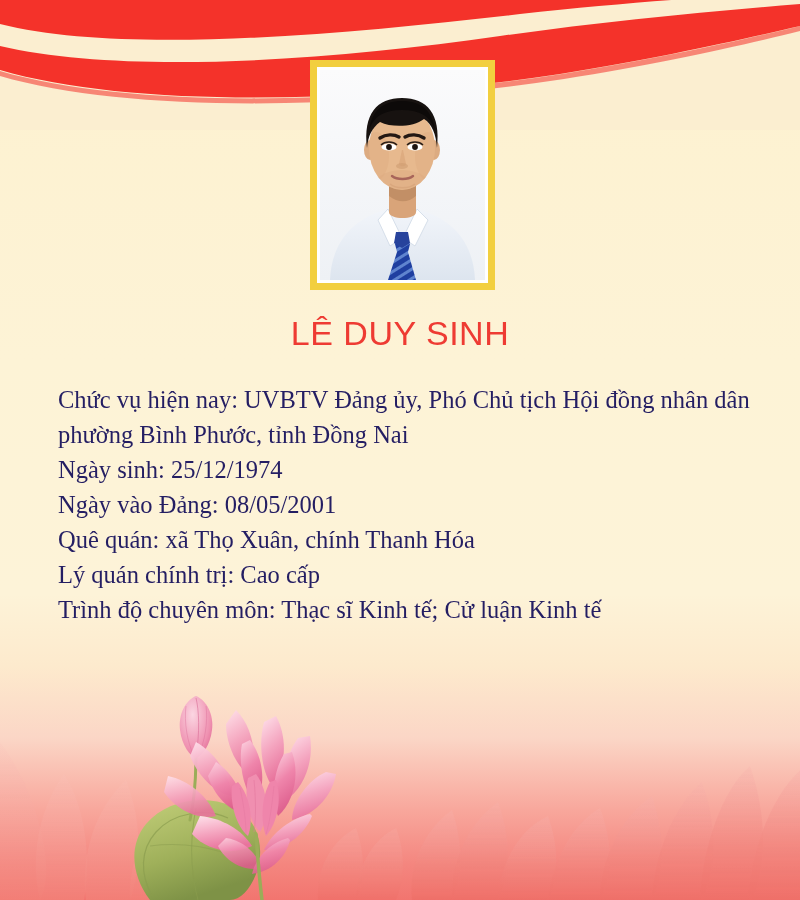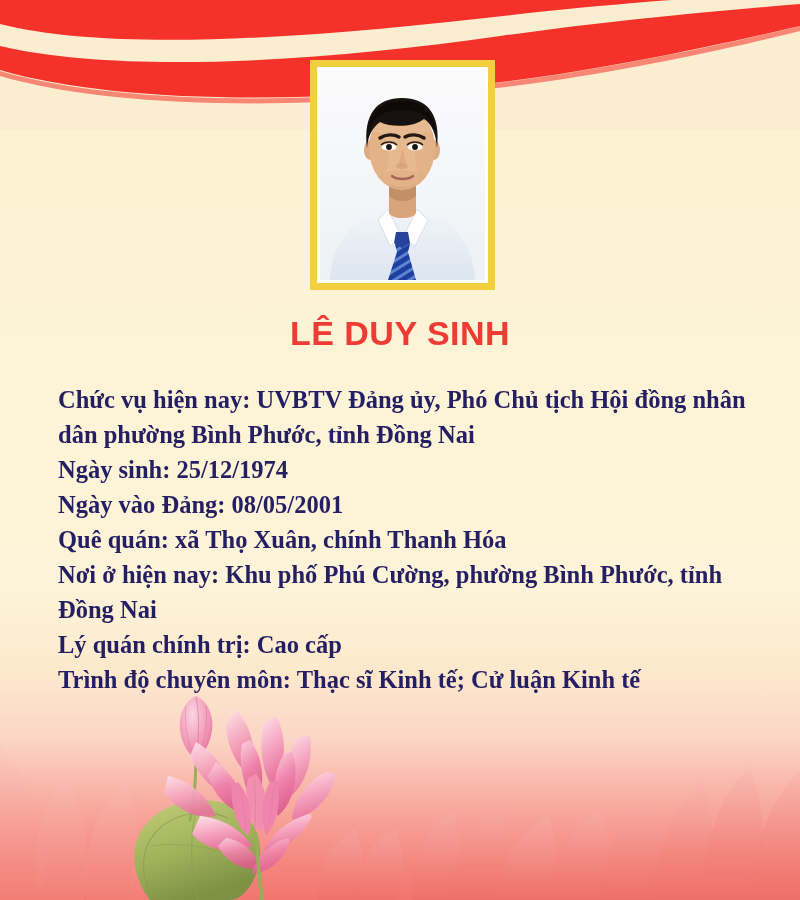--- a/index.html
+++ b/index.html
@@ -78,35 +78,35 @@
   .portrait-inner svg { display: block; }
 
   
   .name {
     position: absolute;
     top: 314px;
     left: 0;
     width: 800px;
     text-align: center;
     font-family: "Liberation Sans", "DejaVu Sans", sans-serif;
-    font-weight: bold;
+    font-weight: normal;
     font-size: 34px;
     letter-spacing: 0.5px;
     color: #ee3b33;
   }
 
   
   .info {
     position: absolute;
     top: 382px;
     left: 58px;
     width: 700px;
     color: #241e63;
     font-family: "Liberation Serif", "DejaVu Serif", serif;
-    font-weight: bold;
+    font-weight: normal;
     font-size: 24.5px;
     line-height: 35px;
   }
   .info-line {
     display: block;
     white-space: normal;
   }
 </style>
 </head>
 <body>
@@ -196,21 +196,20 @@
     </div>
   </div>
 
   <div class="name">LÊ DUY SINH</div>
 
   <div class="info">
     <span class="info-line">Chức vụ hiện nay: UVBTV Đảng ủy, Phó Chủ tịch Hội đồng nhân dân phường Bình Phước, tỉnh Đồng Nai</span>
     <span class="info-line">Ngày sinh: 25/12/1974</span>
     <span class="info-line">Ngày vào Đảng: 08/05/2001</span>
     <span class="info-line">Quê quán: xã Thọ Xuân, chính Thanh Hóa</span>
-    <span class="info-line">Nơi ở hiện nay: Khu phố Phú Cường, phường Bình Phước, tỉnh Đồng Nai</span>
     <span class="info-line">Lý quán chính trị: Cao cấp</span>
     <span class="info-line">Trình độ chuyên môn: Thạc sĩ Kinh tế; Cử luận Kinh tế</span>
   </div>
 
   <div class="lotus-band">
     <svg width="800" height="230" viewBox="0 0 800 230" xmlns="http://www.w3.org/2000/svg">
       <defs>
         <linearGradient id="fadeUp" x1="0" y1="0" x2="0" y2="1">
           <stop offset="0%" stop-color="#ffffff" stop-opacity="0"></stop>
           <stop offset="100%" stop-color="#ffffff" stop-opacity="0.85"></stop>

